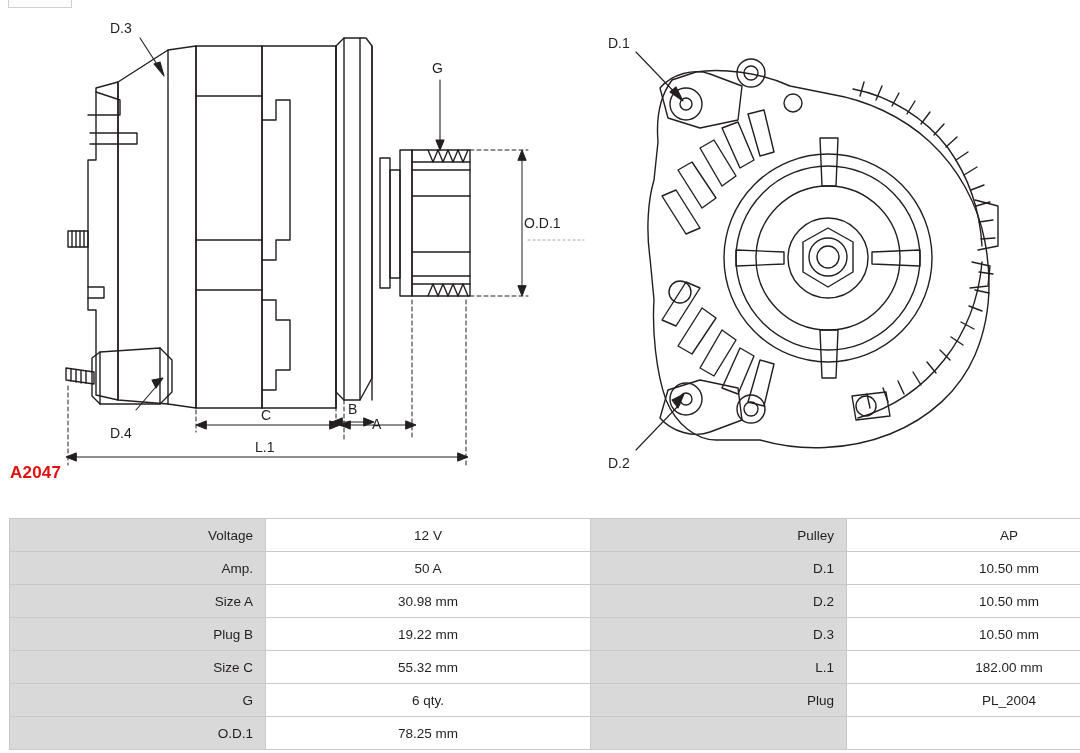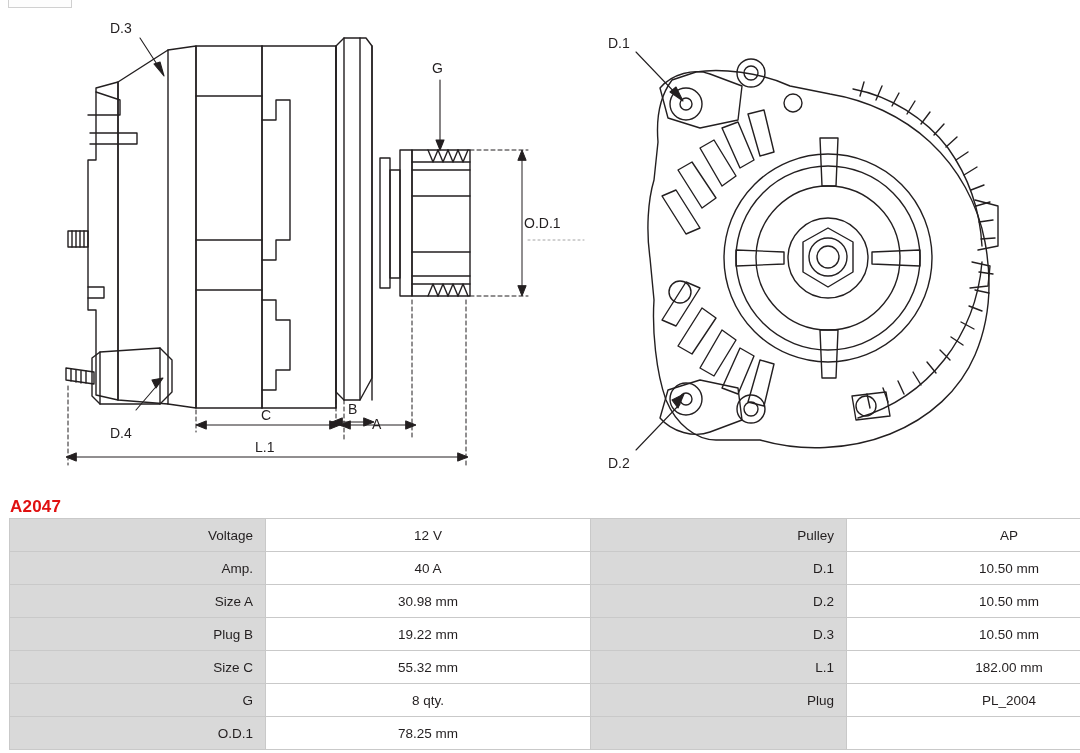--- a/index.html
+++ b/index.html
@@ -23,21 +23,21 @@
   .drawing {
     position: absolute;
     left: 0;
     top: 0;
     width: 1080px;
     height: 480px;
   }
   .part-code {
     position: absolute;
     left: 10px;
-    top: 497px;
+    top: 463px;
     font-size: 17px;
     font-weight: bold;
     color: #e01010;
     letter-spacing: 0.2px;
   }
   .spec-table {
     position: absolute;
     left: 9px;
     top: 518px;
     width: 1062px;
@@ -316,21 +316,21 @@
   <table class="spec-table">
     <tbody>
       <tr>
         <td class="label">Voltage</td>
         <td class="value">12 V</td>
         <td class="label">Pulley</td>
         <td class="value">AP</td>
       </tr>
       <tr>
         <td class="label">Amp.</td>
-        <td class="value">40 A</td>
+        <td class="value">50 A</td>
         <td class="label">D.1</td>
         <td class="value">10.50 mm</td>
       </tr>
       <tr>
         <td class="label">Size A</td>
         <td class="value">30.98 mm</td>
         <td class="label">D.2</td>
         <td class="value">10.50 mm</td>
       </tr>
       <tr>
@@ -340,21 +340,21 @@
         <td class="value">10.50 mm</td>
       </tr>
       <tr>
         <td class="label">Size C</td>
         <td class="value">55.32 mm</td>
         <td class="label">L.1</td>
         <td class="value">182.00 mm</td>
       </tr>
       <tr>
         <td class="label">G</td>
-        <td class="value">8 qty.</td>
+        <td class="value">6 qty.</td>
         <td class="label">Plug</td>
         <td class="value">PL_2004</td>
       </tr>
       <tr>
         <td class="label">O.D.1</td>
         <td class="value">78.25 mm</td>
         <td class="empty-label"></td>
         <td class="empty"></td>
       </tr>
     </tbody>

